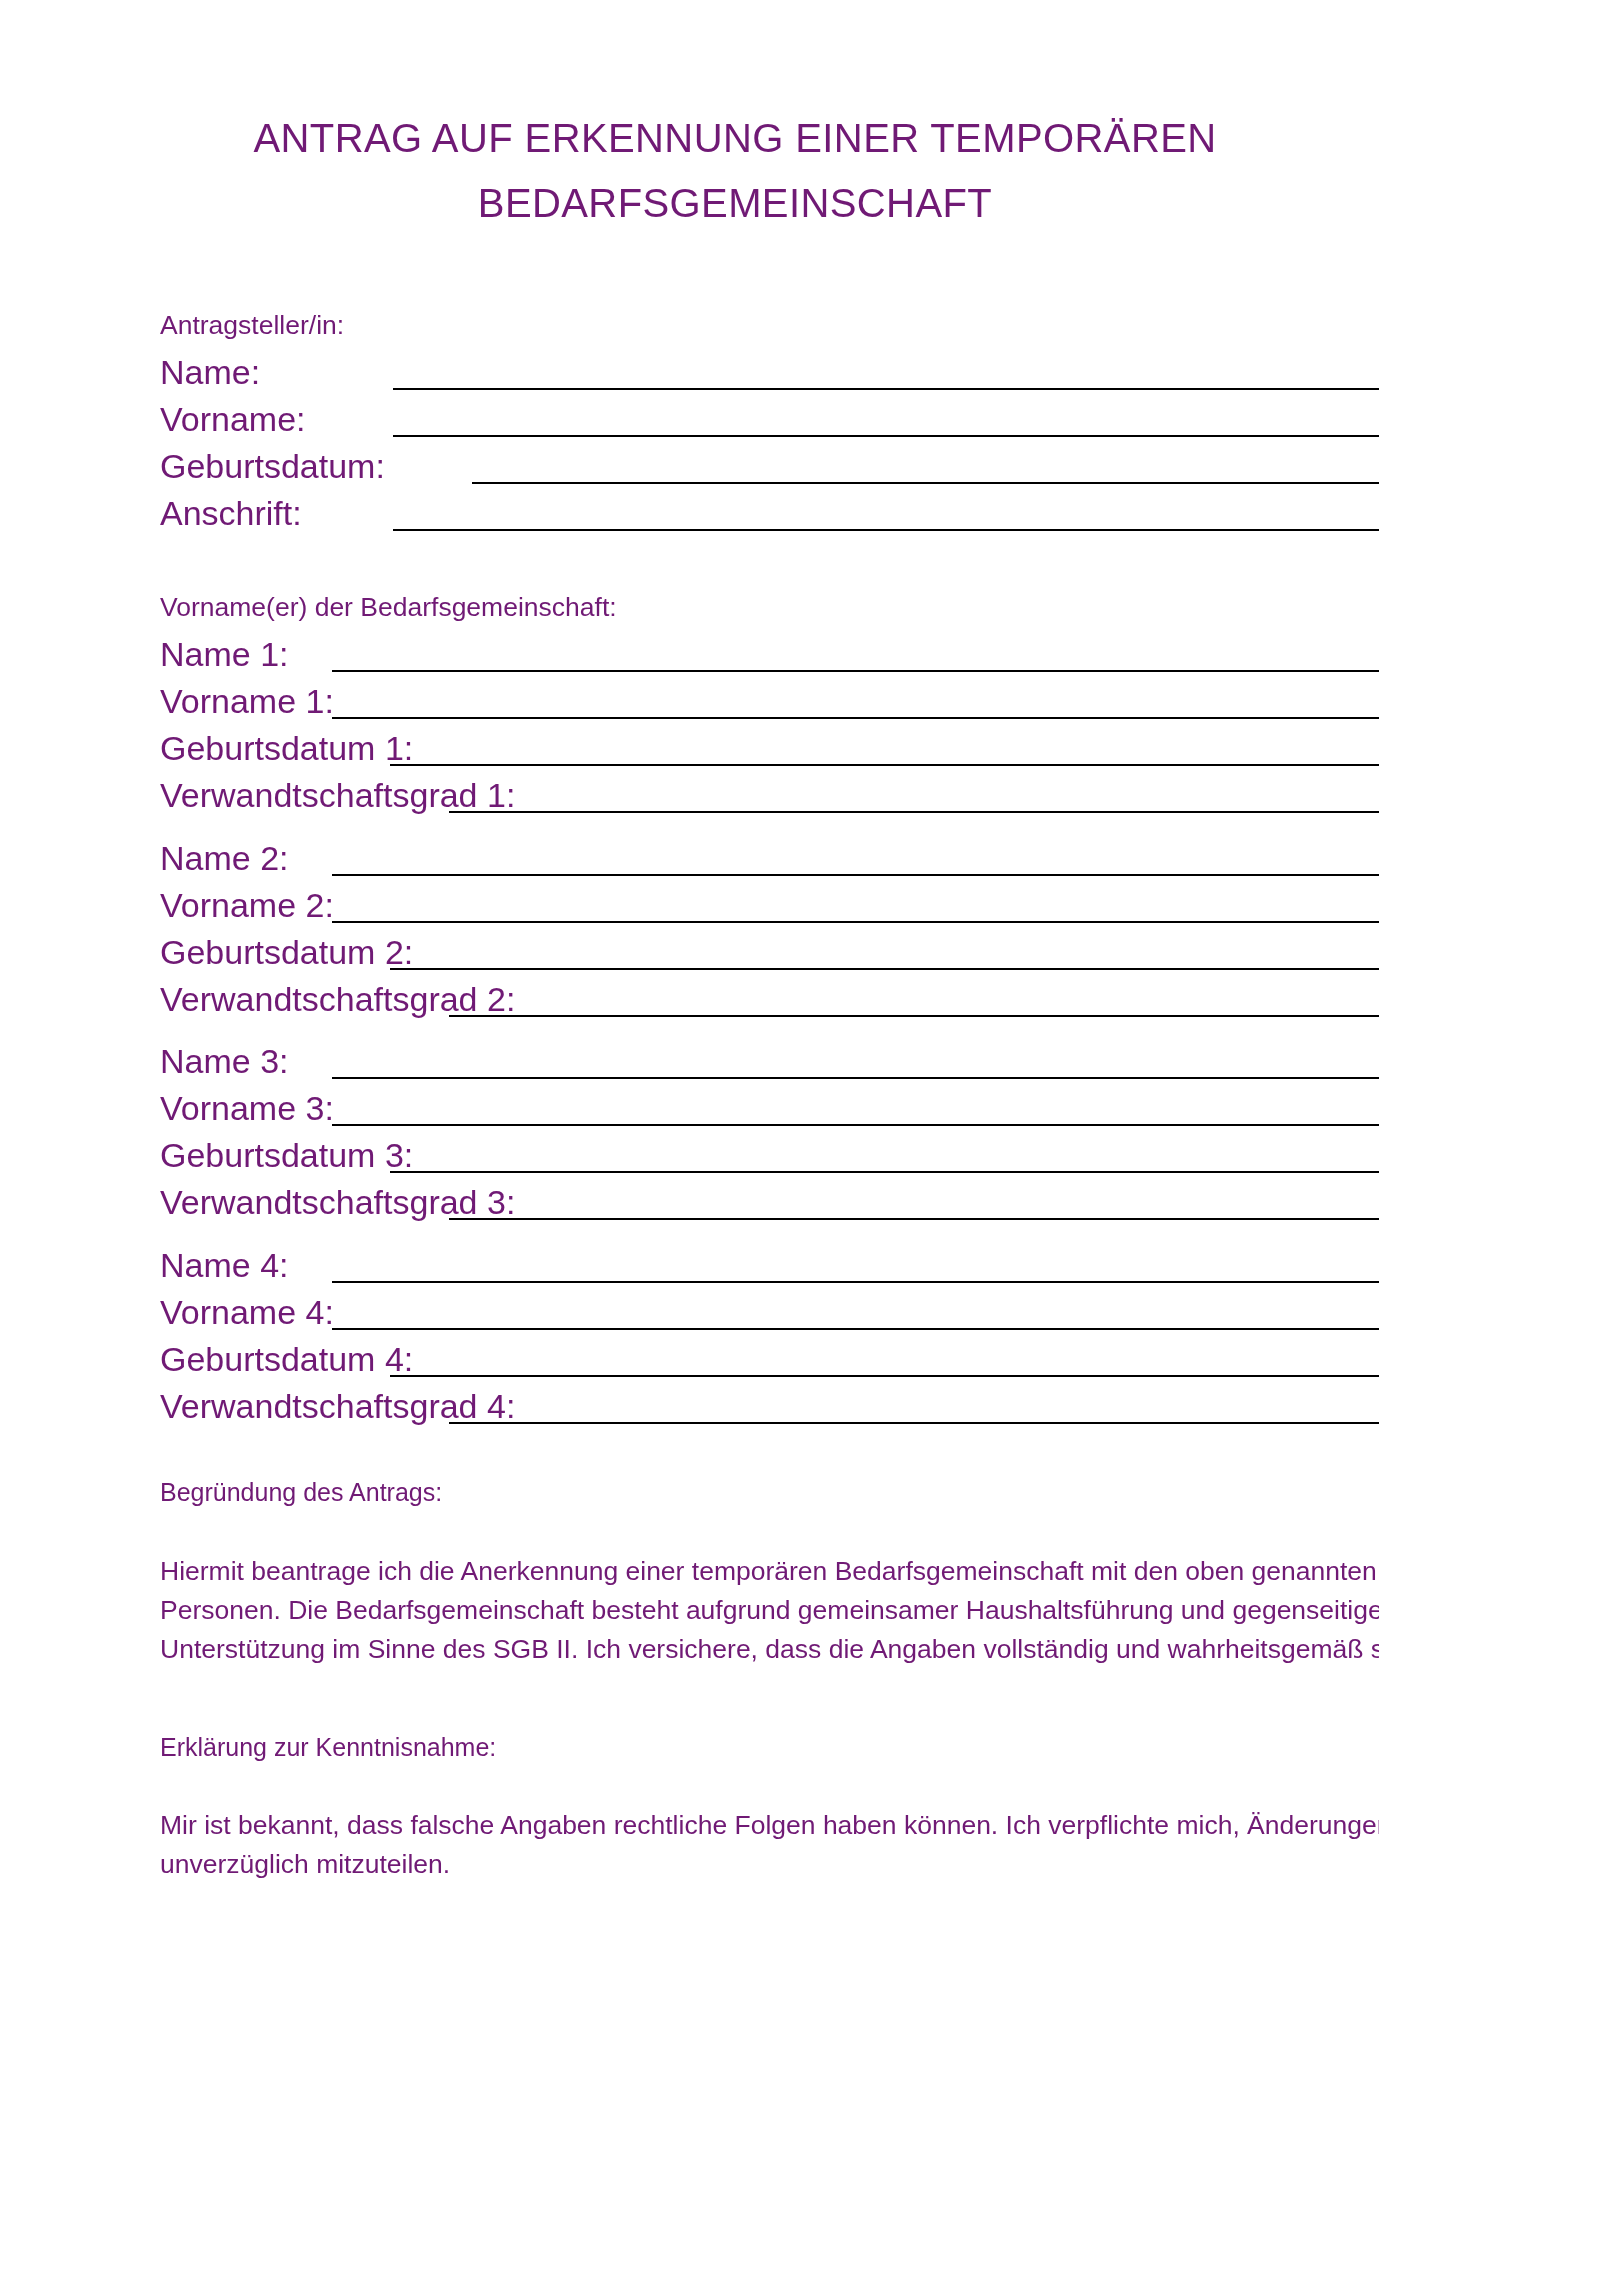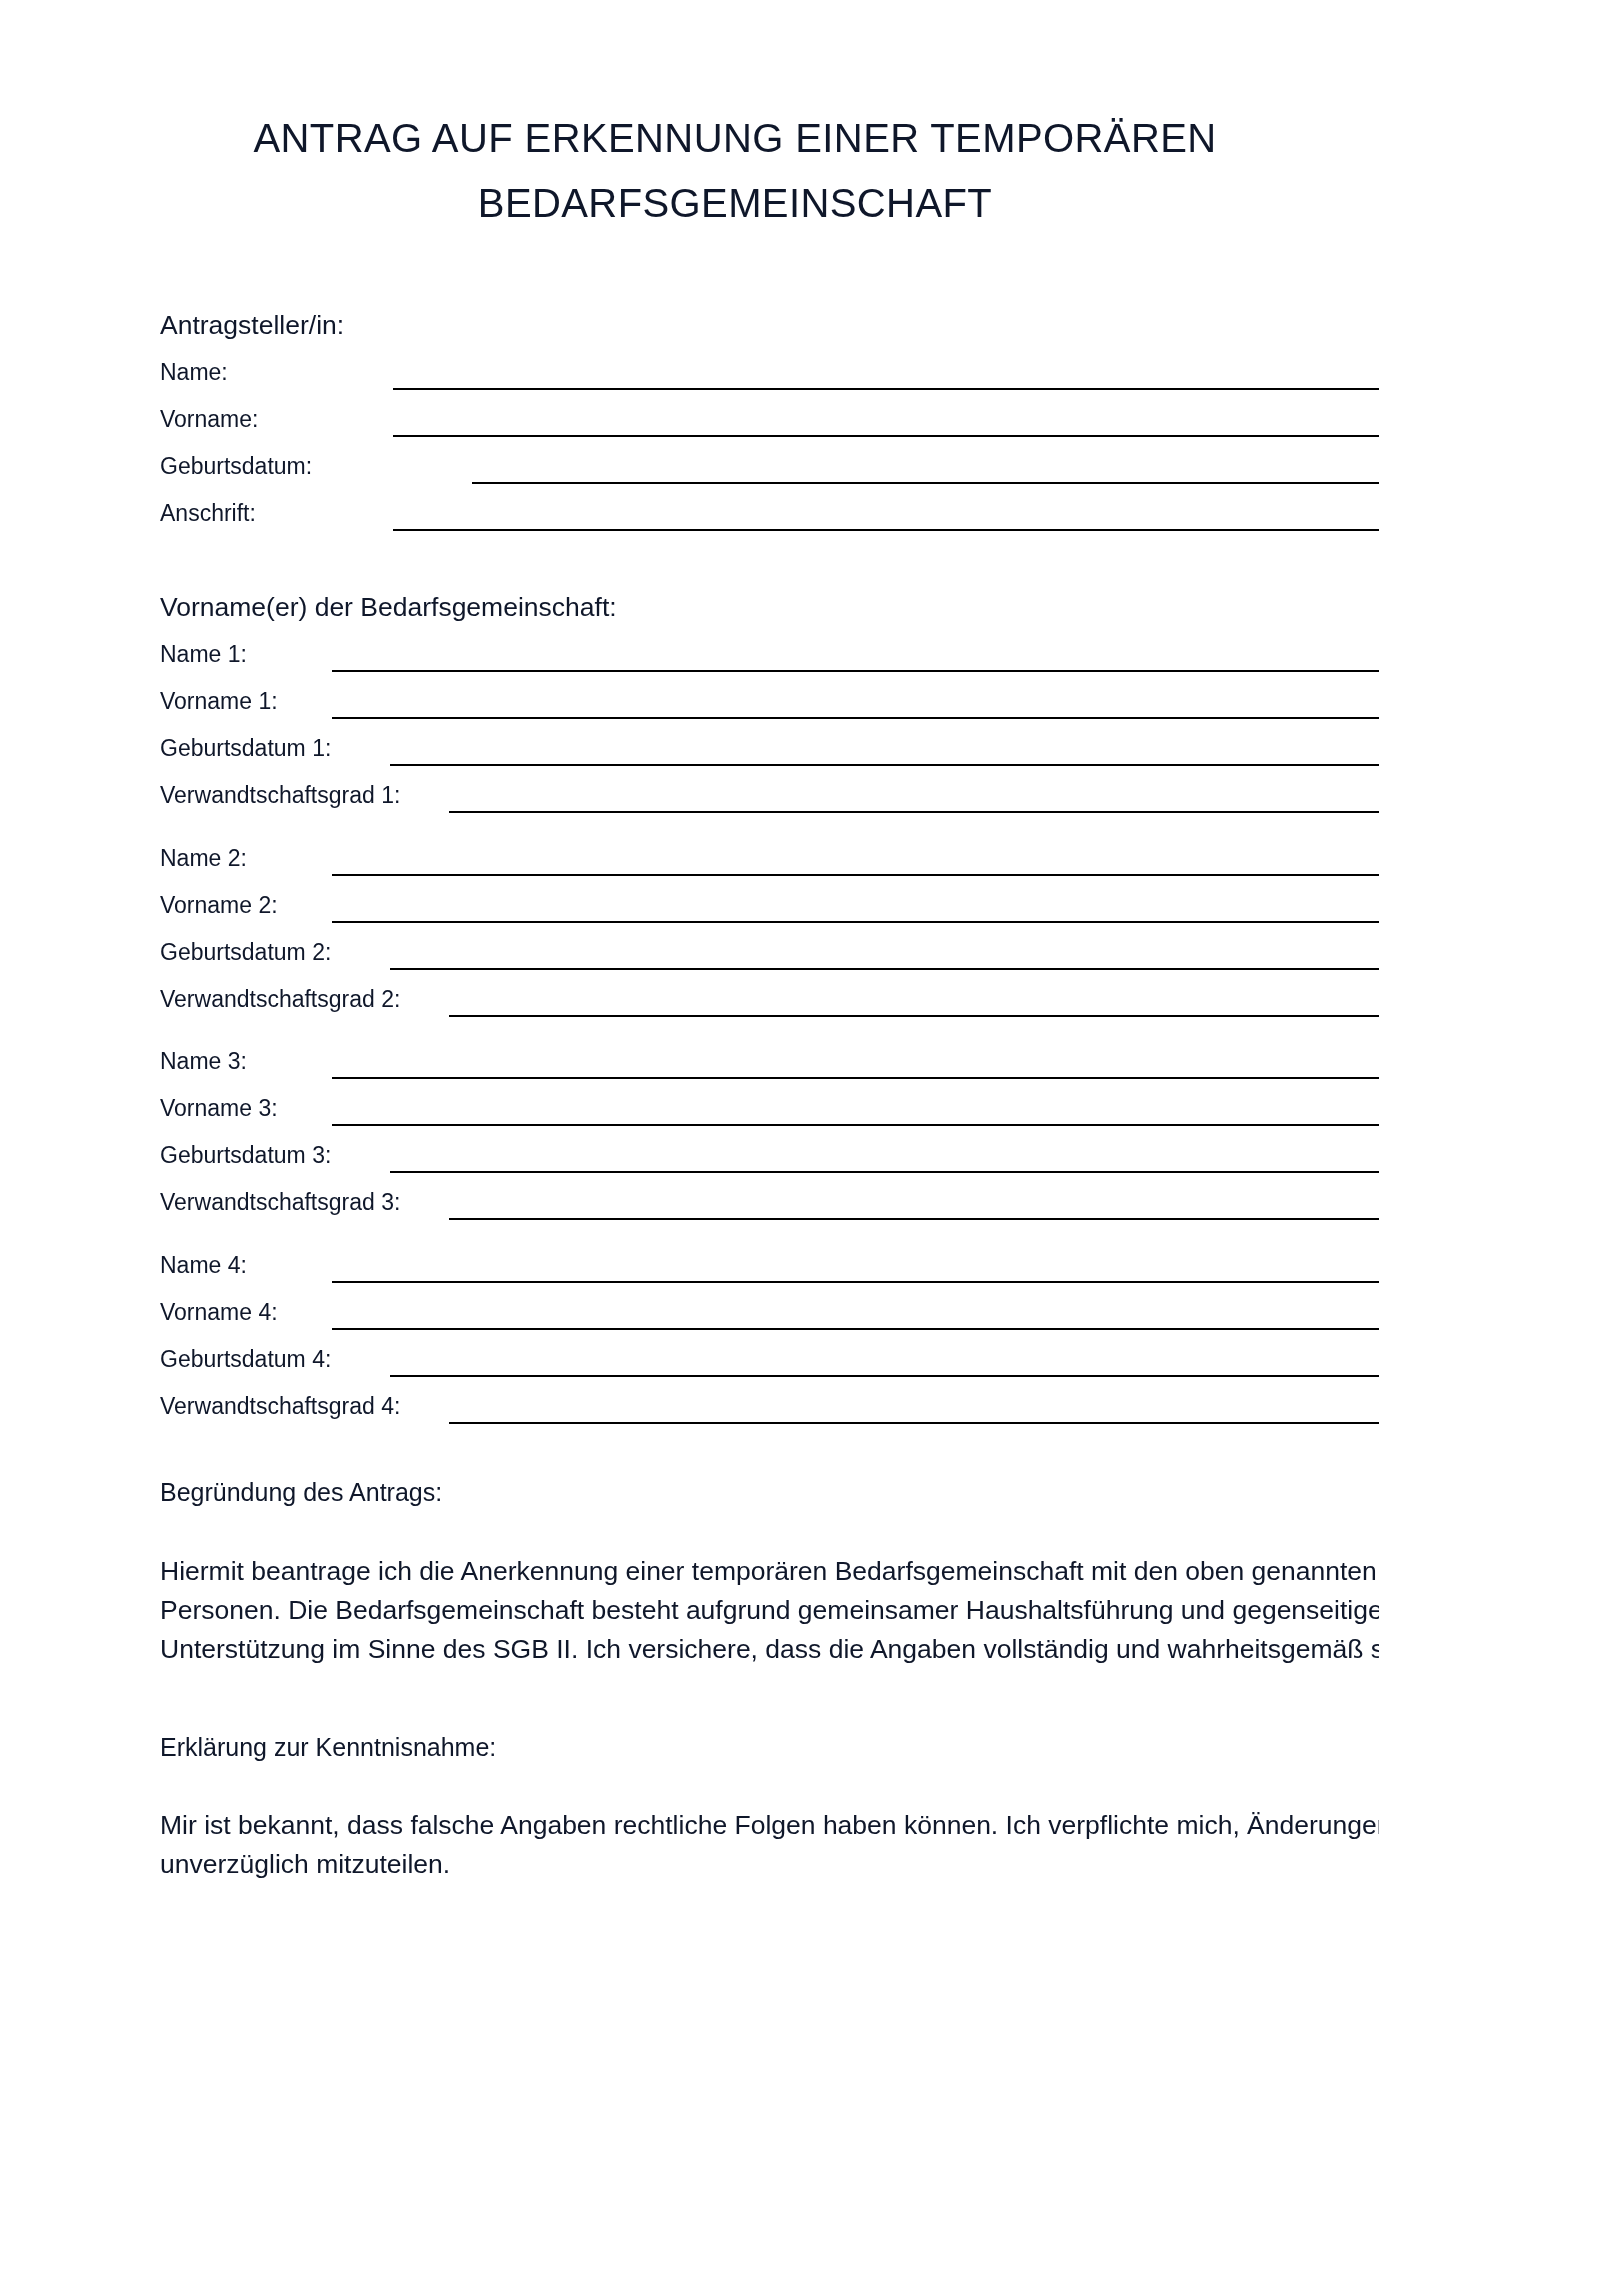--- a/index.html
+++ b/index.html
@@ -7,21 +7,21 @@
     padding: 0;
     background: #ffffff;
   }
 
   .page {
     position: relative;
     width: 1379px;
     height: 2293px;
     background: #ffffff;
     font-family: "Liberation Sans", sans-serif;
-    color: #0f172a;
+    color: #701a75;
     overflow: hidden;
     box-sizing: border-box;
   }
 
   
   .title-block {
     position: absolute;
     left: 0;
     top: 106px;
     width: 1470px;
@@ -50,21 +50,21 @@
     white-space: nowrap;
   }
 
   
   .field-row {
     position: relative;
     height: 47px;
     line-height: 47px;
   }
   .field-label {
-    font-size: 23px;
+    font-size: 34px;
     white-space: nowrap;
   }
   .field-rule {
     position: absolute;
     right: 0;
     bottom: 5.9px;
     height: 0;
     border-bottom: 2px solid #000000;
   }
   

